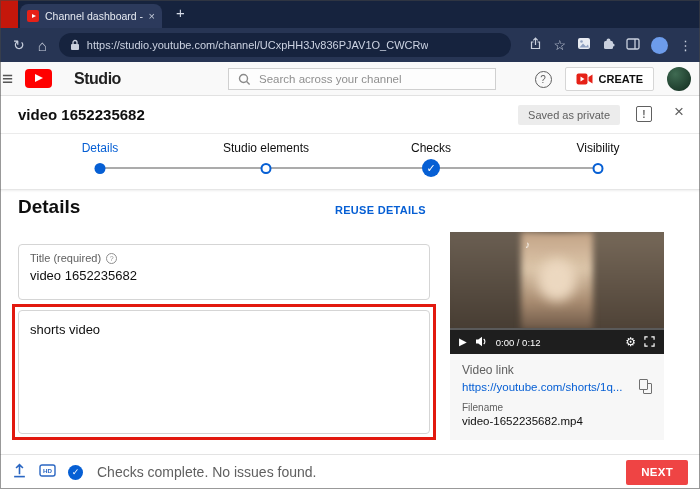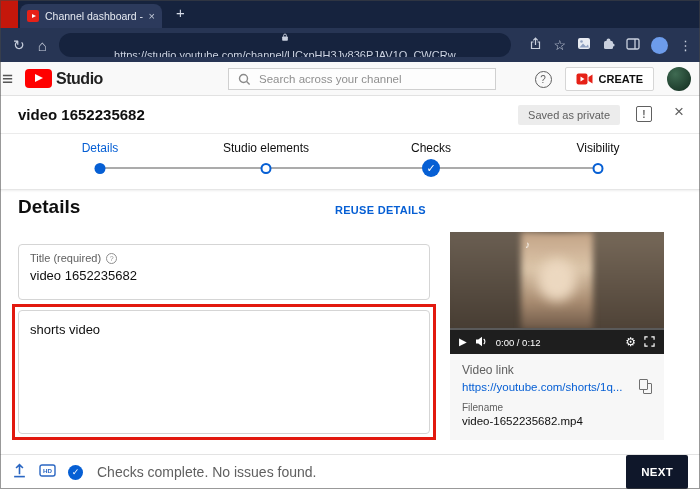--- a/index.html
+++ b/index.html
@@ -15,32 +15,32 @@
   .favicon::after { content:""; position:absolute; left:4.5px; top:3.5px; border-left:4px solid #fff; border-top:2.5px solid transparent; border-bottom:2.5px solid transparent; }
   .tab-title { flex:1; color:#e6eaf2; font-size:10.5px; white-space:nowrap; overflow:hidden; }
   .tab-close { color:#c2c9d8; font-size:11px; line-height:1; cursor:default; }
   .newtab { position:absolute; left:176px; top:4px; color:#d4dae6; font-size:15px; }
 
   
   .toolbar { position:absolute; top:28px; left:0; right:0; height:34px; background:#273554; display:flex; align-items:center; }
   .tb-glyph { color:#c9d0de; font-size:14px; line-height:1; }
   .g-reload { margin-left:13px; }
   .g-home { margin-left:13px; font-size:15px; }
-  .urlbar { margin-left:12px; width:452px; height:24px; background:#16233e; border-radius:12px; display:flex; align-items:center; gap:7px; padding:0 11px; overflow:hidden;flex-direction:column; }
+  .urlbar { margin-left:12px; width:452px; height:24px; background:#16233e; border-radius:12px; display:flex; align-items:center; gap:7px; padding:0 11px; overflow:hidden; }
   .url-text { color:#ccd3e2; font-size:11px; white-space:nowrap; overflow:hidden; }
   .tb-right { margin-left:auto; margin-right:8px; display:flex; align-items:center; gap:11px; }
   .tb-avatar { width:17px; height:17px; border-radius:50%; background:#6d9ceb; }
   .g-menu { font-size:13px; }
 
   
   .appbar { position:absolute; top:62px; left:0; right:0; height:34px; background:#f9f9f9; border-bottom:1px solid #e2e2e2; display:flex; align-items:center; }
   .hamburger { color:#555; font-size:19px; margin-left:2px; line-height:1; }
   .yt-badge { width:27px; height:19px; background:#f00; border-radius:4px; position:relative; margin-left:12px; }
   .yt-badge::after { content:""; position:absolute; left:10px; top:5px; border-left:8px solid #fff; border-top:4.5px solid transparent; border-bottom:4.5px solid transparent; }
-  .brand { font-size:16px; font-weight:700; color:#212121; margin-left:4px; letter-spacing:-0.5px; }
+  .brand { font-size:16px; font-weight:700; color:#212121; margin-left:22px; letter-spacing:-0.5px; }
   .searchbox { position:absolute; left:228px; top:6px; width:268px; height:22px; border:1px solid #d0d0d0; background:#fdfdfd; display:flex; align-items:center; gap:8px; padding:0 9px; }
   .searchbox input { flex:1; border:none; outline:none; background:transparent; font-size:11.5px; color:#333; font-family:"Liberation Sans",sans-serif; }
   .searchbox input::placeholder { color:#8f8f8f; }
   .appbar-right { position:absolute; right:9px; top:0; height:34px; display:flex; align-items:center; gap:13px; }
   .help-circle { width:17px; height:17px; border-radius:50%; border:1.5px solid #5f5f5f; color:#5f5f5f; font-size:10px; display:flex; align-items:center; justify-content:center; }
   .create-btn { height:24px; border:1px solid #d6d6d6; background:#fff; border-radius:2px; display:flex; align-items:center; gap:6px; padding:0 10px; font-size:11px; font-weight:700; color:#0f0f0f; cursor:default; font-family:"Liberation Sans",sans-serif; }
   .studio-avatar { width:24px; height:24px; border-radius:50%; background:radial-gradient(circle at 35% 30%, #3f6b52, #112b1e); }
 
   
   .dialog { position:absolute; top:96px; left:0; right:0; bottom:0; background:#fff; }
@@ -97,21 +97,21 @@
   .copy-ic { position:relative; width:13px; height:15px; flex:0 0 auto; }
   .copy-ic span { position:absolute; width:9px; height:11px; border:1.3px solid #707070; border-radius:1px; background:#f7f7f7; }
   .copy-ic .c1 { left:0; top:0; } .copy-ic .c2 { left:3.5px; top:3.5px; }
   .vi-filename-label { margin-top:8px; font-size:10px; color:#606060; }
   .vi-filename { margin-top:2px; font-size:11.5px; color:#0f0f0f; }
 
   
   .dlg-footer { position:absolute; left:0; right:0; bottom:0; height:35px; background:#fff; border-top:1px solid #e3e3e3; display:flex; align-items:center; gap:12px; padding:0 12px; }
   .check-circle { width:15px; height:15px; border-radius:50%; background:#065fd4; color:#fff; font-size:9px; display:flex; align-items:center; justify-content:center; }
   .footer-status { font-size:14px; color:#606060; margin-left:2px; }
-  .next-btn { margin-left:auto; height:34px; padding:0 15px; background:#0f172a; border:none; border-radius:2px; color:#fff; font-size:11.5px; font-weight:700; letter-spacing:.3px; display:flex; align-items:center; cursor:default; font-family:"Liberation Sans",sans-serif; }
+  .next-btn { margin-left:auto; height:25px; padding:0 15px; background:#ef4444; border:none; border-radius:2px; color:#fff; font-size:11.5px; font-weight:700; letter-spacing:.3px; display:flex; align-items:center; cursor:default; font-family:"Liberation Sans",sans-serif; }
 </style>
 </head>
 <body>
 
 <div class="screen">
 
   <div class="tabbar">
     <div class="rec-strip"></div>
     <div class="tab">
       <span class="favicon"></span>

